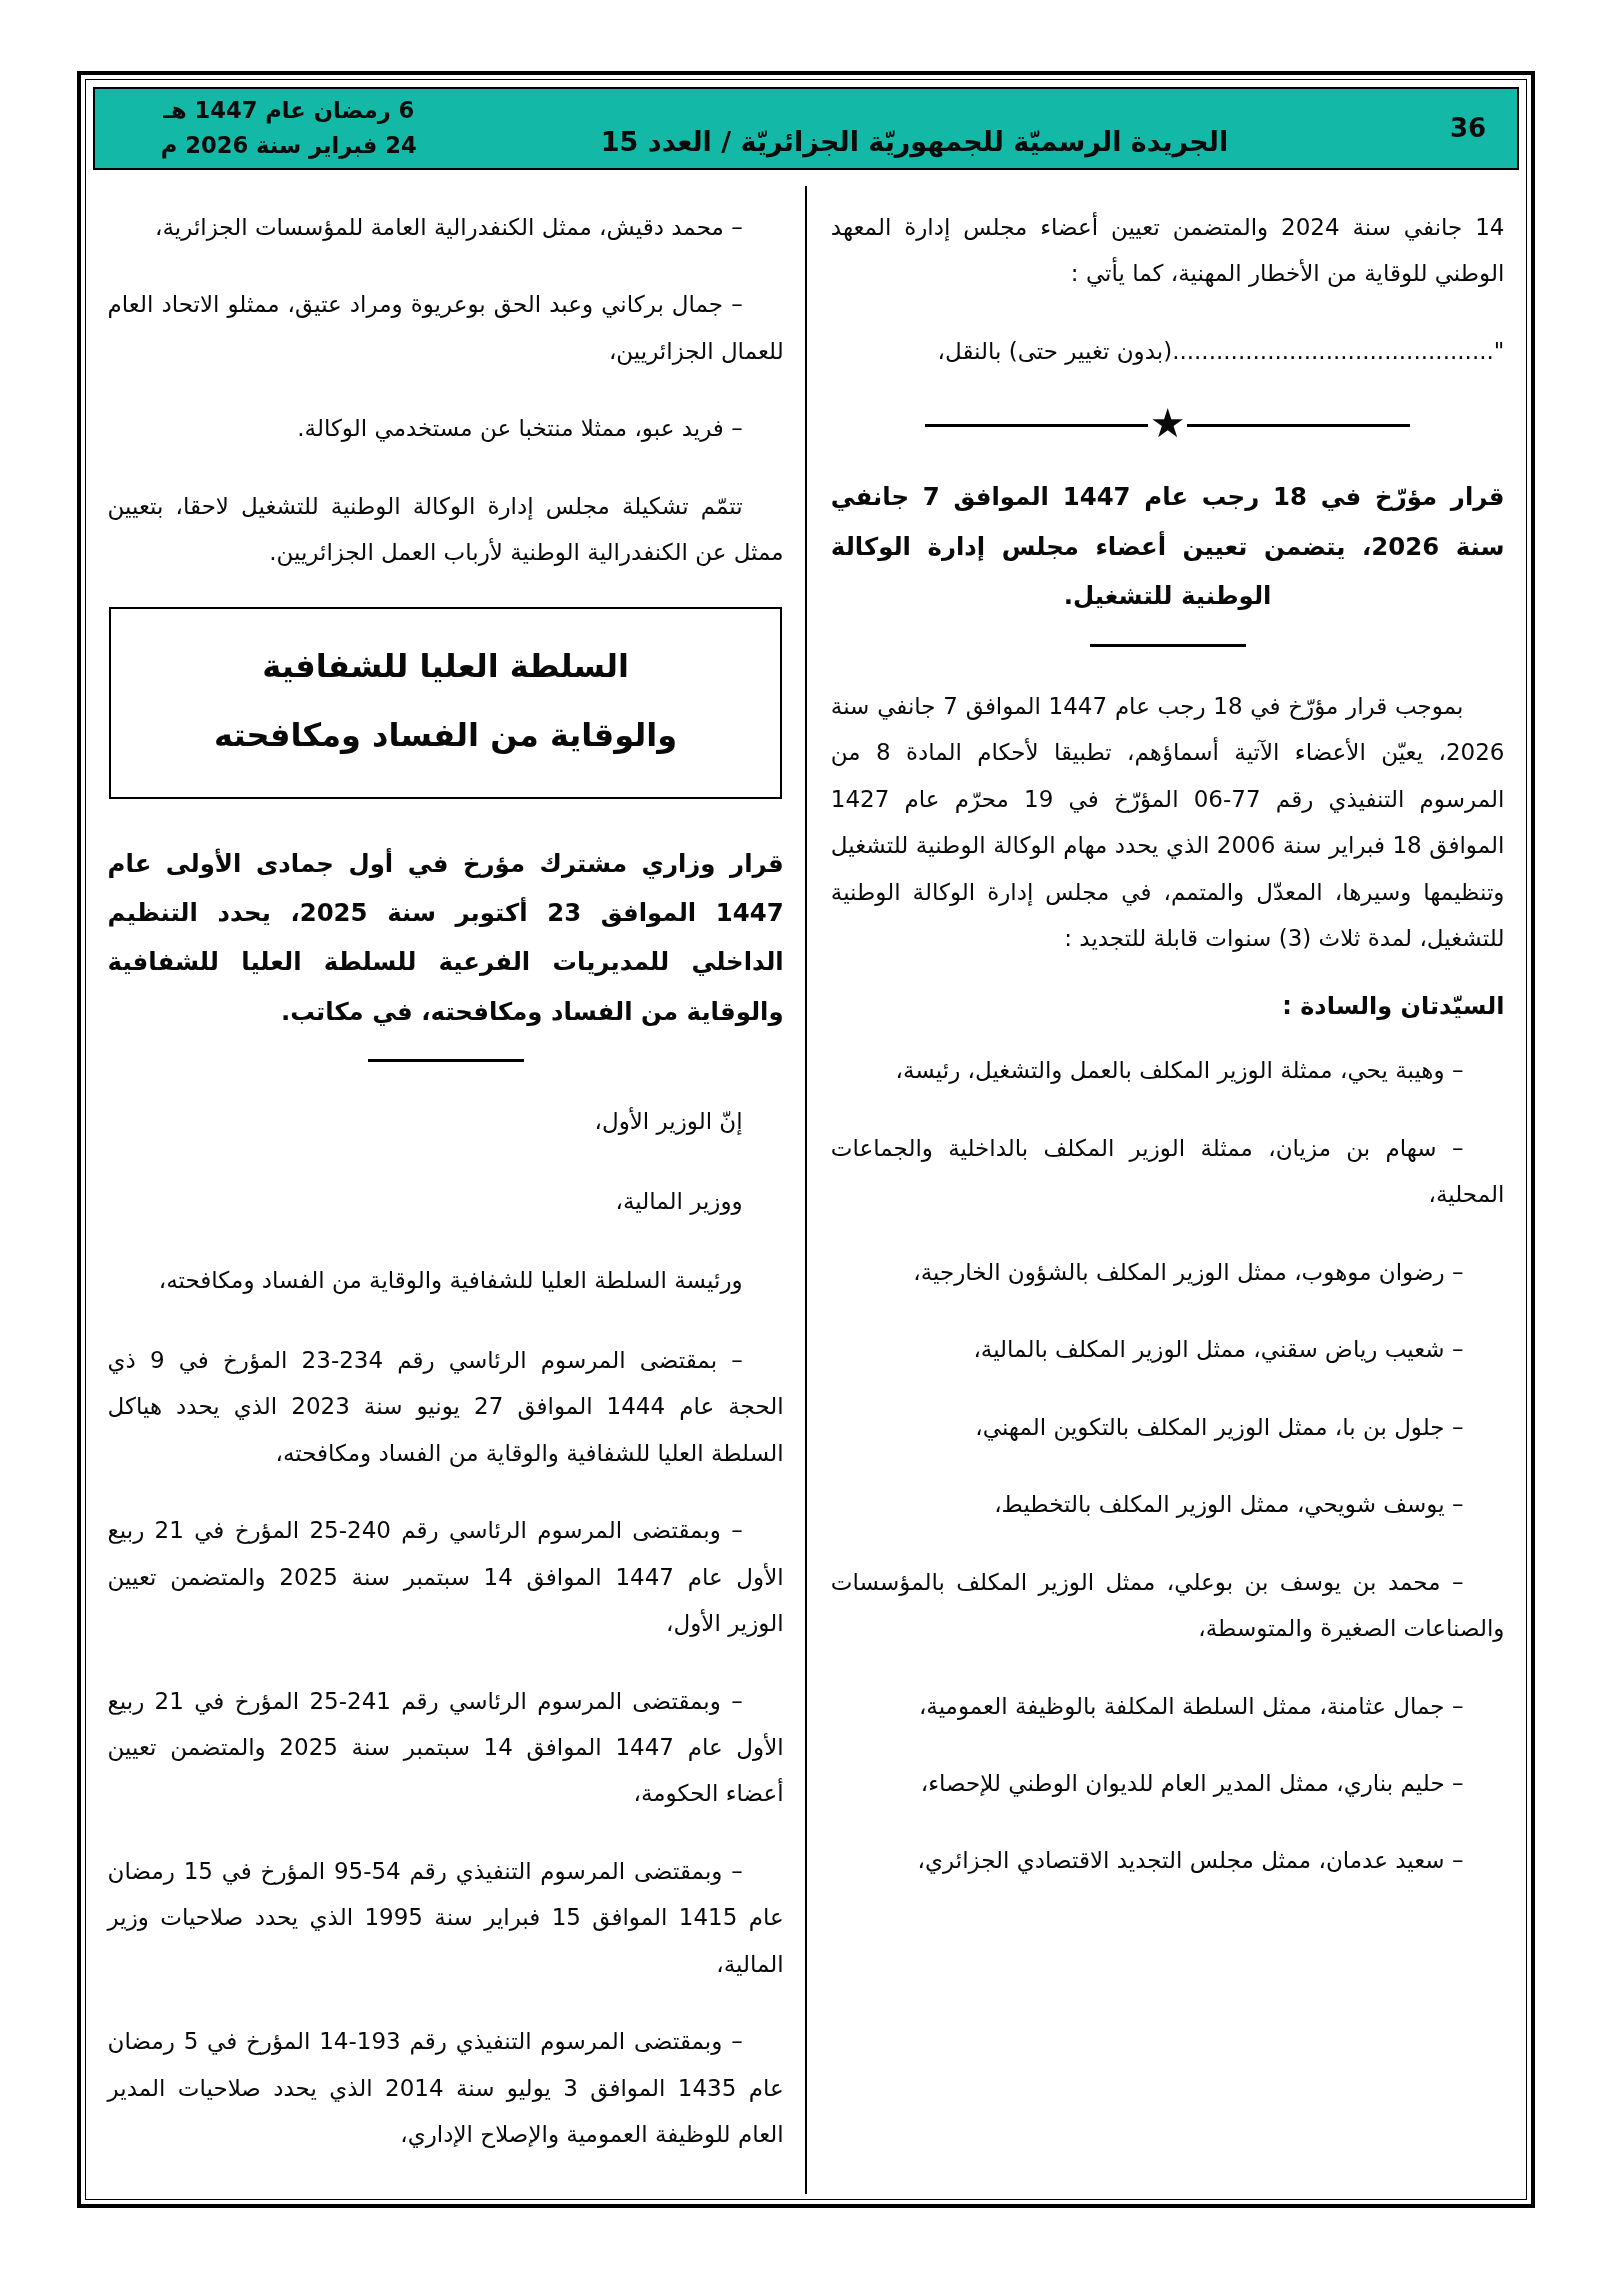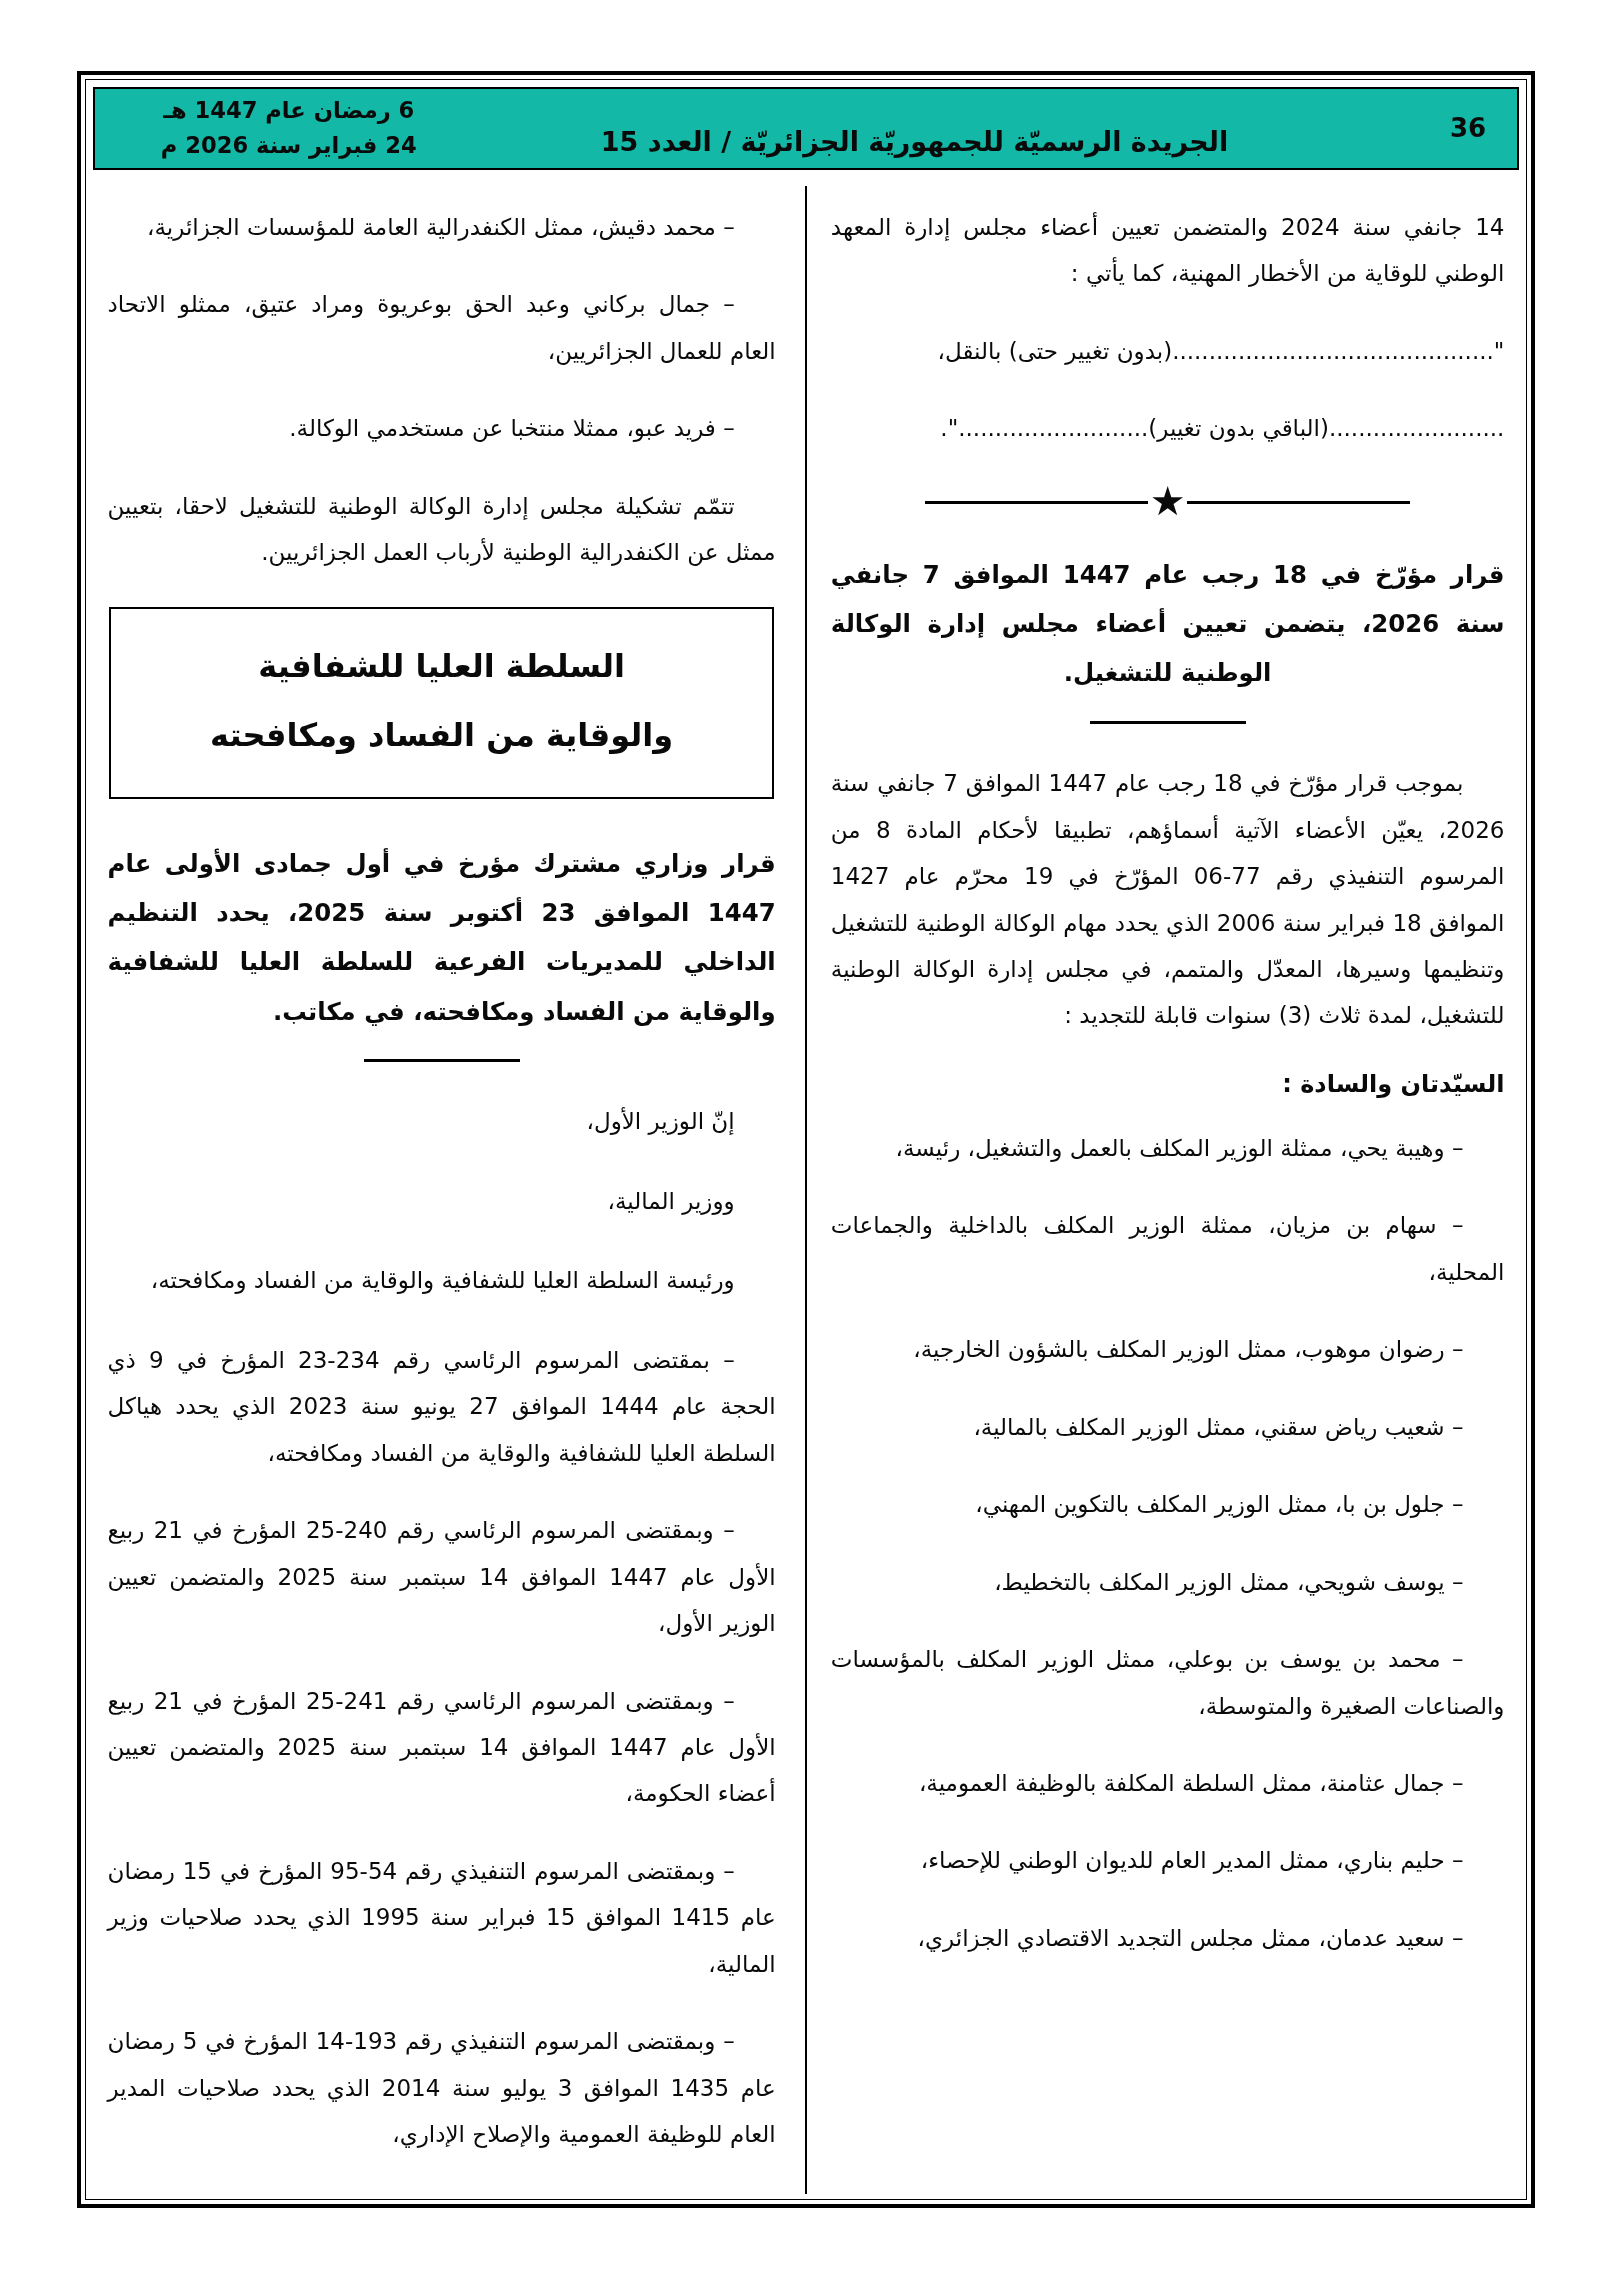--- a/index.html
+++ b/index.html
@@ -22,21 +22,21 @@
   }
   .header-dates{direction:rtl;text-align:center;font-weight:bold;font-size:22.6px;line-height:1.55;width:326px;}
   .header-title{direction:rtl;text-align:center;font-weight:bold;font-size:27px;flex:1;margin-top:26px;}
   .header-pagenum{direction:ltr;text-align:right;font-weight:bold;font-size:26px;width:109px;}
   .cols{
     flex:1;display:flex;direction:rtl;align-items:stretch;
     padding:9px 11px 5.4px 11px;min-height:0;
   }
   .col{width:50%;box-sizing:border-box;padding-top:18px;}
   .col-right{padding-left:23.5px;padding-right:11px;}
-  .col-left{padding-right:29px;padding-left:11px;}
+  .col-left{padding-right:21px;padding-left:11px;}
   .divider{flex:0 0 2.7px;background:#000;}
   p{margin:0;}
   .para{
     font-size:23px;line-height:2.02;text-align:justify;
     margin-bottom:31px;
   }
   .indent{text-indent:41px;}
   .dots-line{
     font-size:23px;line-height:2.02;text-align:right;
     margin-bottom:31px;white-space:nowrap;overflow:hidden;
@@ -77,21 +77,20 @@
       </div>
       <div class="header-title">الجريدة الرسميّة للجمهوريّة الجزائريّة / العدد 15</div>
       <div class="header-pagenum">36</div>
     </div>
 
     <div class="cols">
 
       <div class="col col-right">
         <p class="para">14 جانفي سنة 2024 والمتضمن تعيين أعضاء مجلس إدارة المعهد الوطني للوقاية من الأخطار المهنية، كما يأتي :</p>
         <p class="dots-line">"............................................(بدون تغيير حتى) بالنقل،</p>
-        <p class="dots-line">........................(الباقي بدون تغيير)..........................".</p>
 
         <div class="star-sep">
           <span class="bar"></span>
           <span class="star">★</span>
           <span class="bar"></span>
         </div>
 
         <p class="decree-title center-last">قرار مؤرّخ في 18 رجب عام 1447 الموافق 7 جانفي سنة 2026، يتضمن تعيين أعضاء مجلس إدارة الوكالة الوطنية للتشغيل.</p>
 
         <div class="rule"></div>

